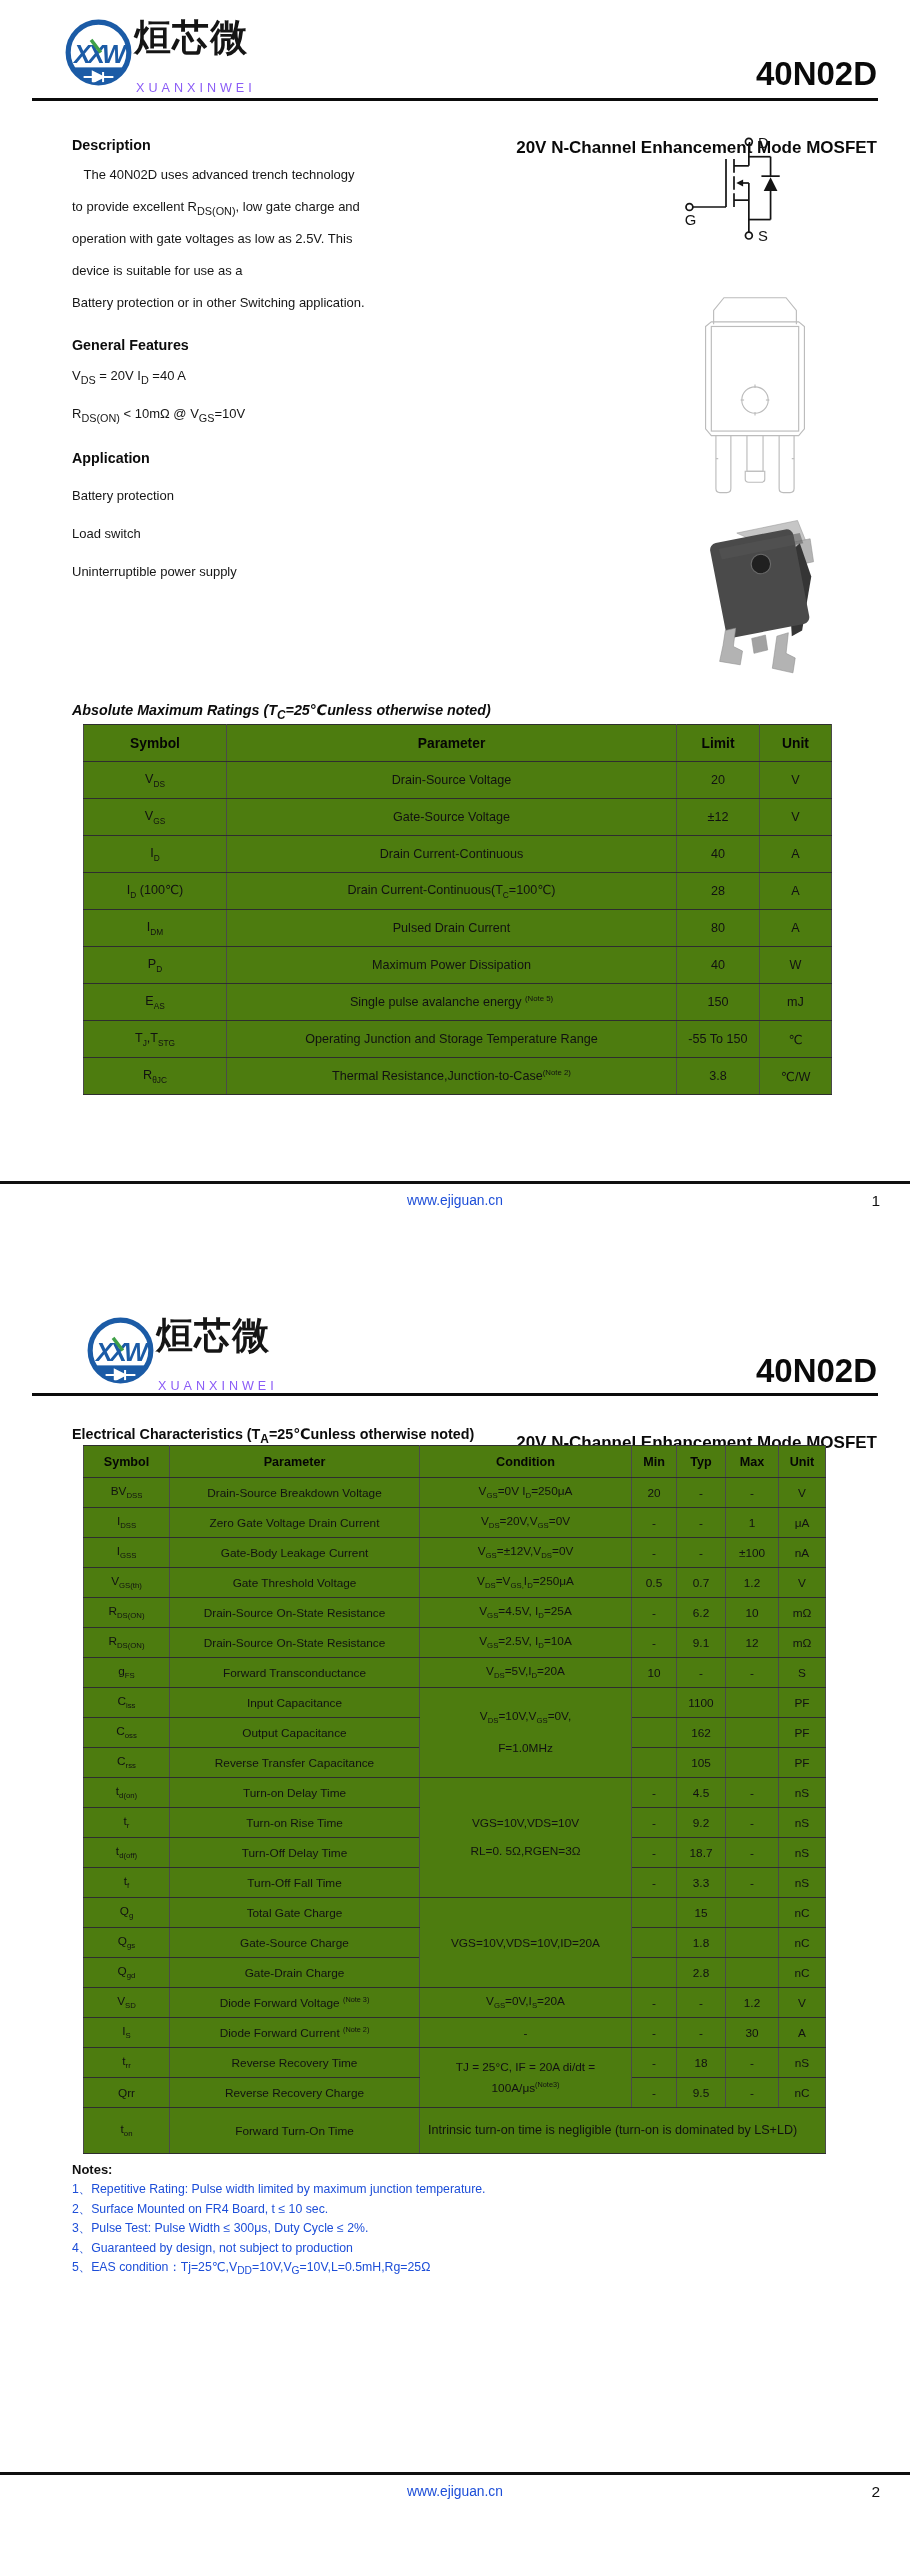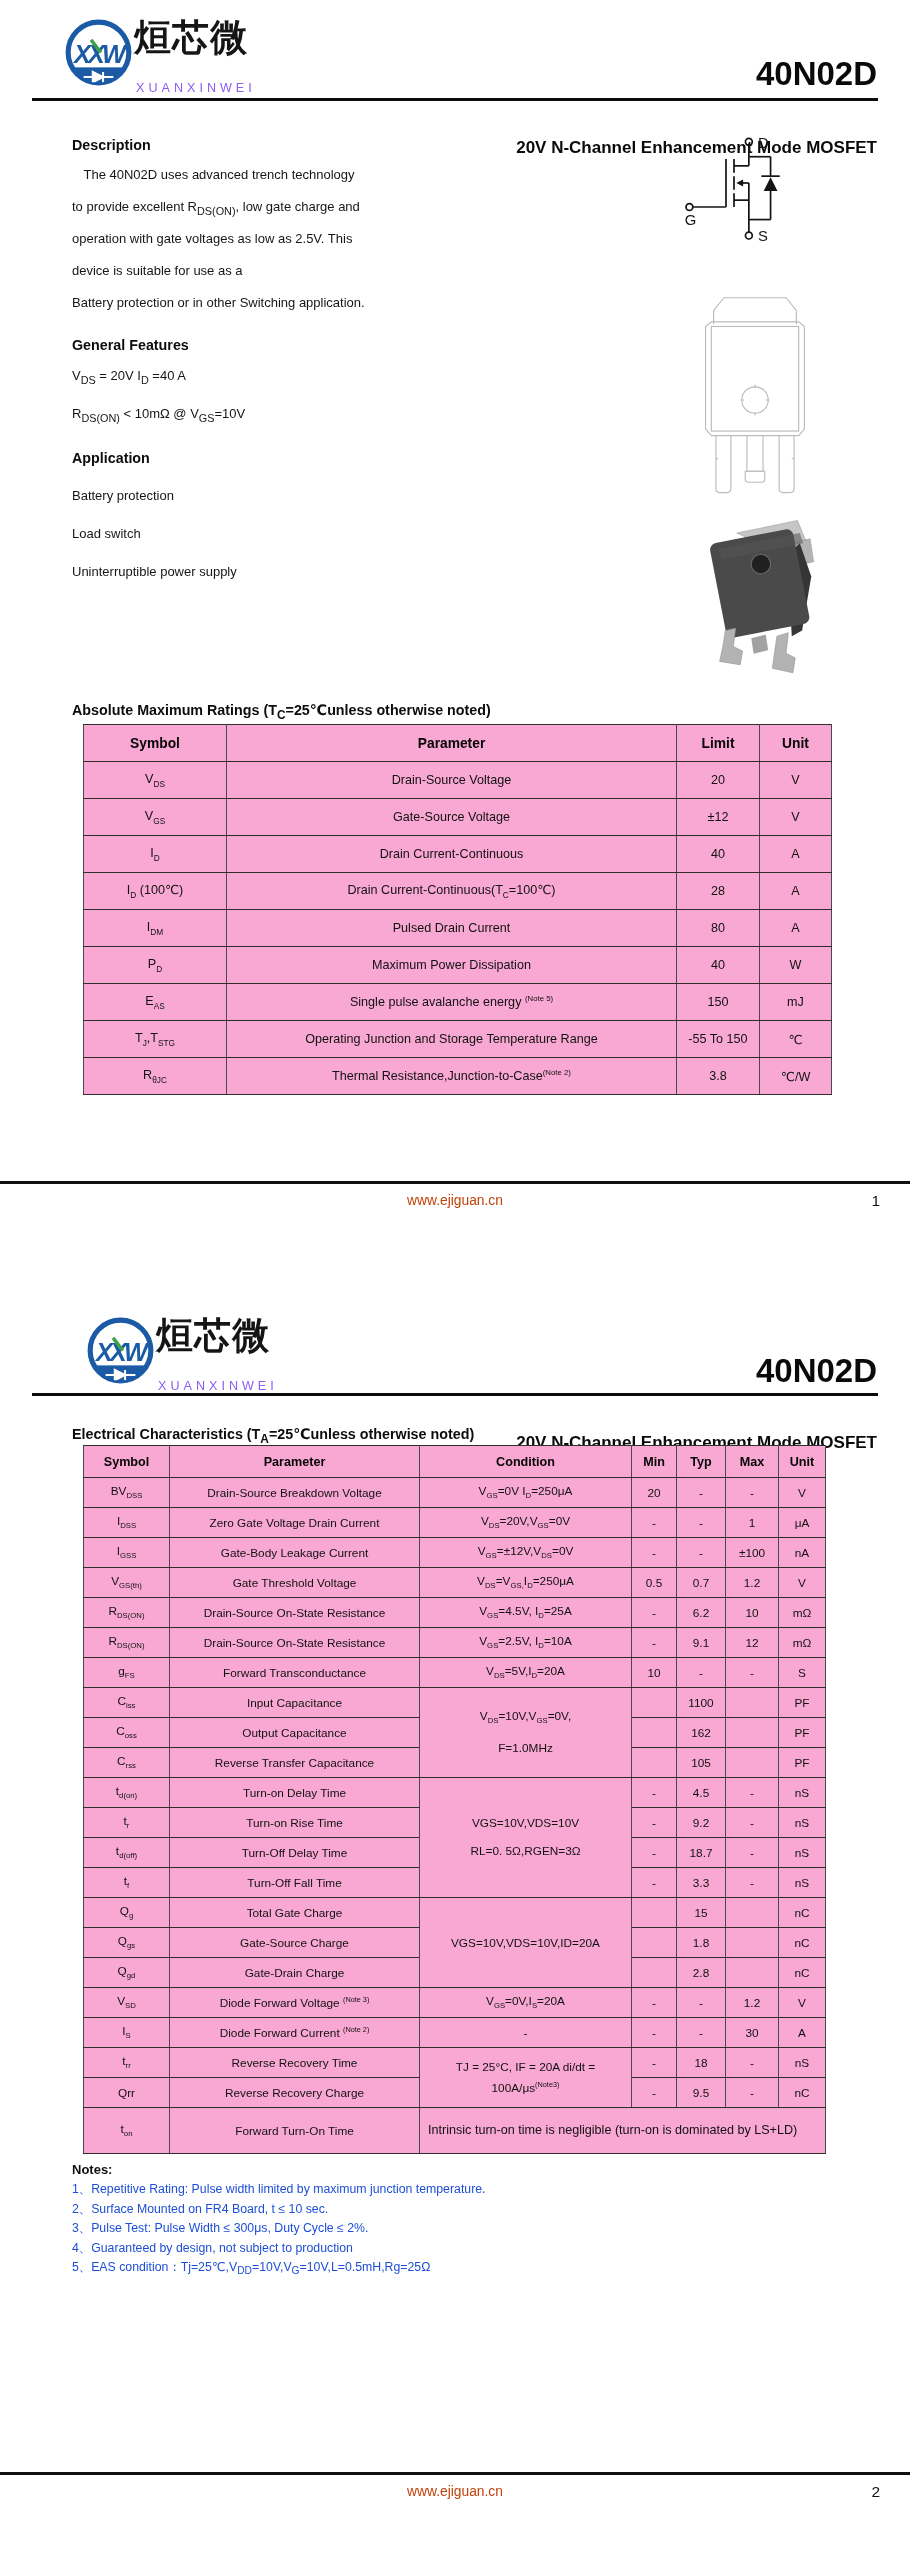--- a/index.html
+++ b/index.html
@@ -20,21 +20,21 @@
   .logo .en{position:absolute;left:72px;top:67px;font-size:12.6px;color:#8b5cf6;letter-spacing:4px;white-space:nowrap;}
 
   
   .sec-title{position:absolute;left:72px;font-size:14.3px;font-weight:bold;color:#0c0c0c;}
   .body-block{position:absolute;left:72px;font-size:13px;color:#161616;}
   .desc-lines div{height:32px;line-height:32px;white-space:nowrap;}
   .desc-lines div:first-child{padding-left:11.5px;}
   .sp-lines div{height:38px;line-height:17px;white-space:nowrap;}
 
   
-  table.ds{position:absolute;border-collapse:collapse;table-layout:fixed;text-align:center;background:#f9a8d4;border:1.1px solid #1e1e1e;}
+  table.ds{position:absolute;border-collapse:collapse;table-layout:fixed;text-align:center;background:#4d7c0f;border:1.1px solid #1e1e1e;}
   .ds th,.ds td{border-left:0.6px solid #4a4a4a;border-right:0.6px solid #4a4a4a;
                 border-top:1.1px solid #2e2e2e;border-bottom:1.1px solid #2e2e2e;
                 padding:0 2.3px;overflow:hidden;vertical-align:middle;}
   .ds th{font-weight:bold;color:#050505;}
   .ds sub{font-size:66%;}
   .ds sup{font-size:62%;vertical-align:super;}
   .ds-abs{font-size:12.6px;}
   .ds-abs thead tr{height:37px;}
   .ds-abs tbody tr{height:37px;}
   .ds-abs thead th{font-size:13.8px;}
@@ -47,21 +47,21 @@
   .lh-mid{line-height:17px;}
   td.wide-note{text-align:left;padding-left:8px;font-size:12.6px;line-height:19.5px;}
 
   
   .notes{position:absolute;left:72px;}
   .notes .nt{font-size:13px;font-weight:bold;margin-bottom:3.4px;}
   .notes .note-line{font-size:12.3px;line-height:19.5px;color:#1d4ed8;}
 
   
   .footer-rule{position:absolute;left:0;right:0;height:2.9px;background:#101010;}
-  .footer-url{position:absolute;left:0;width:100%;text-align:center;font-size:13.8px;color:#c2410c;}
+  .footer-url{position:absolute;left:0;width:100%;text-align:center;font-size:13.8px;color:#1d4ed8;}
   .page-num{position:absolute;right:30px;font-size:15.5px;color:#111;}
 </style>
 </head>
 <body>
 
 <div id="root">
 
   <div class="abs" style="left:0;top:0;width:910px;height:1288px;">
 
     <div class="logo" style="left:64px;top:13.8px;">
@@ -168,21 +168,21 @@
       </g>
       <circle cx="104" cy="96" r="17" fill="#202020"></circle>
       <circle cx="104" cy="96" r="17" fill="none" stroke="#6a6a6a" stroke-width="2"></circle>
       <g stroke="#8f8f8f" stroke-width="1">
         <polygon points="42,212 60,208 56,240 72,248 68,272 32,266 38,238" fill="#b3b3b3"></polygon>
         <polygon points="88,226 112,220 116,246 92,252" fill="#a2a2a2"></polygon>
         <polygon points="132,222 152,216 148,252 164,260 160,286 124,278 128,250" fill="#b3b3b3"></polygon>
       </g>
     </svg>
 
-    <div class="sec-title" style="top:702px;">Absolute Maximum Ratings (T<sub>C</sub>=25℃unless otherwise noted)</div>
+    <div class="sec-title" style="top:702px;font-style:italic;">Absolute Maximum Ratings (T<sub>C</sub>=25℃unless otherwise noted)</div>
 
     <table class="ds ds-abs" style="left:83px;top:724px;width:749px;">
       <colgroup>
           <col style="width:143px">
           <col style="width:450px">
           <col style="width:83px">
           <col style="width:72px">
         </colgroup>
       <thead>
         <tr>

